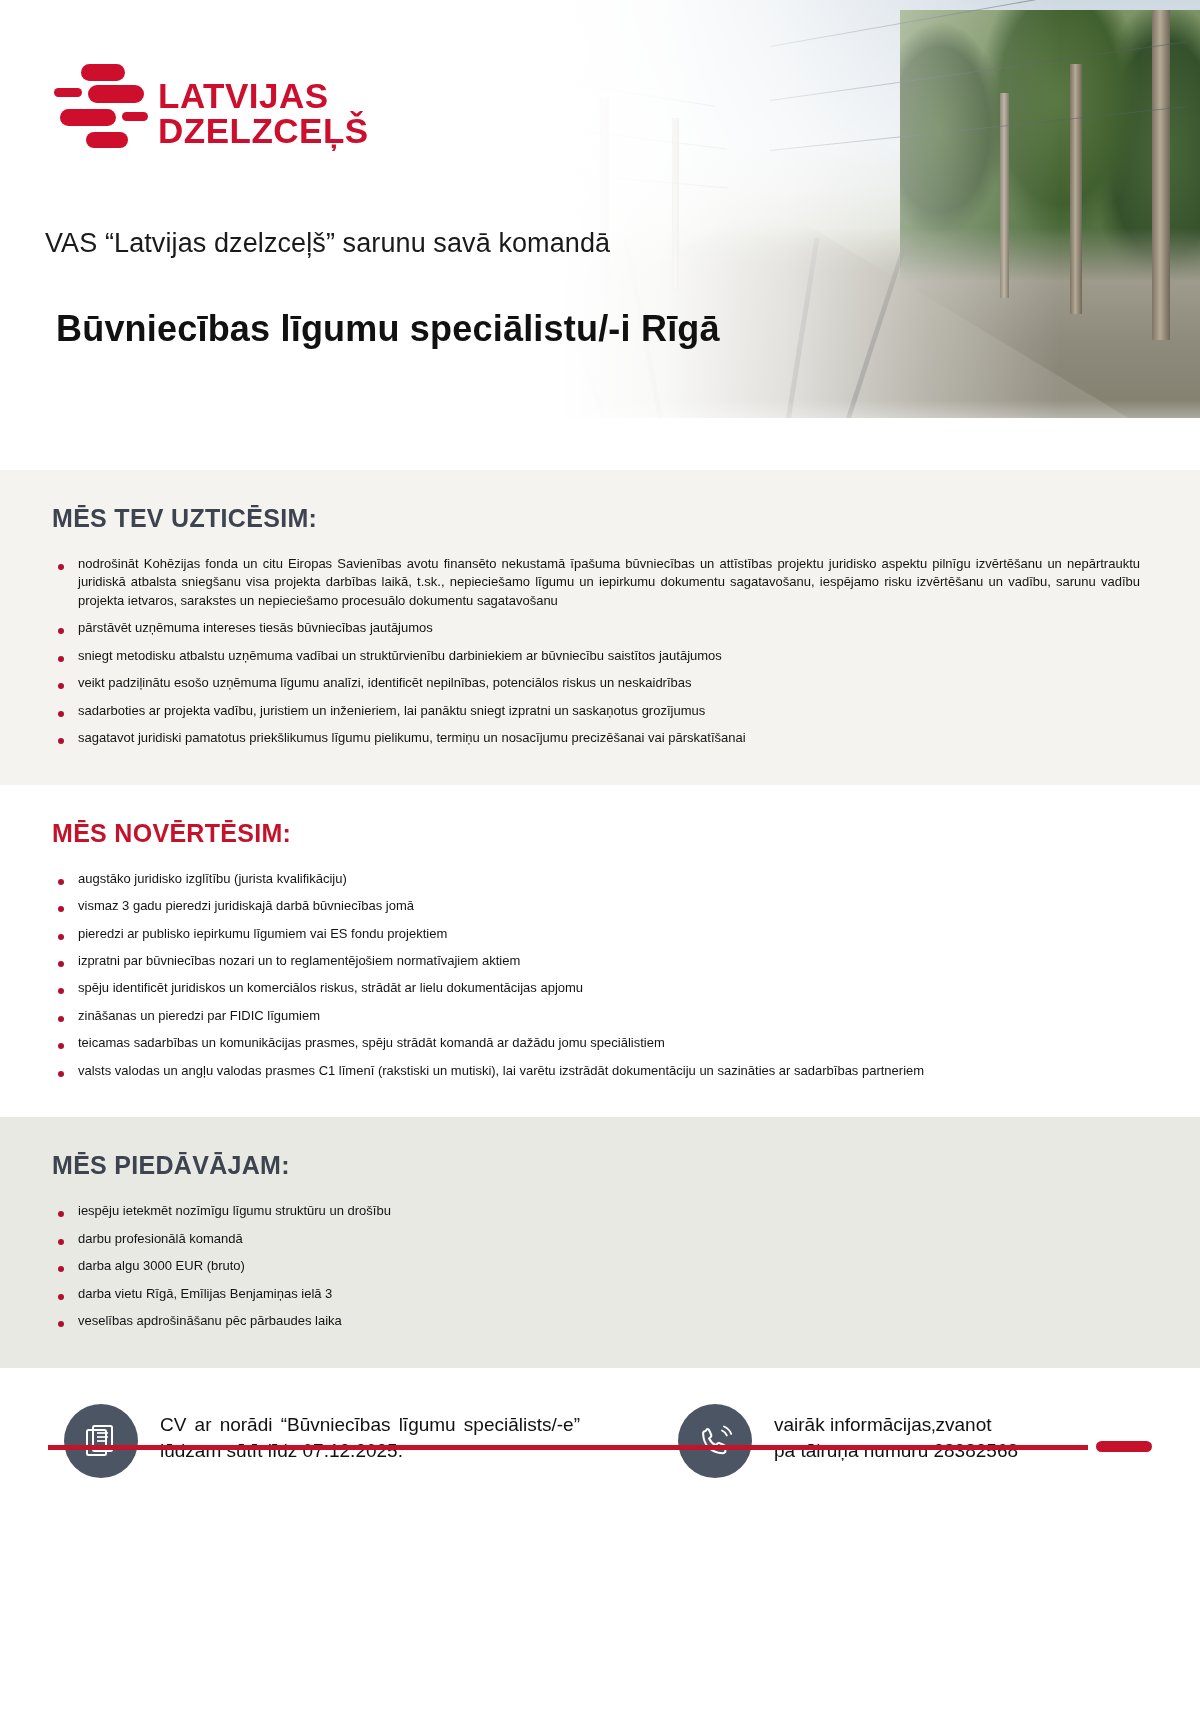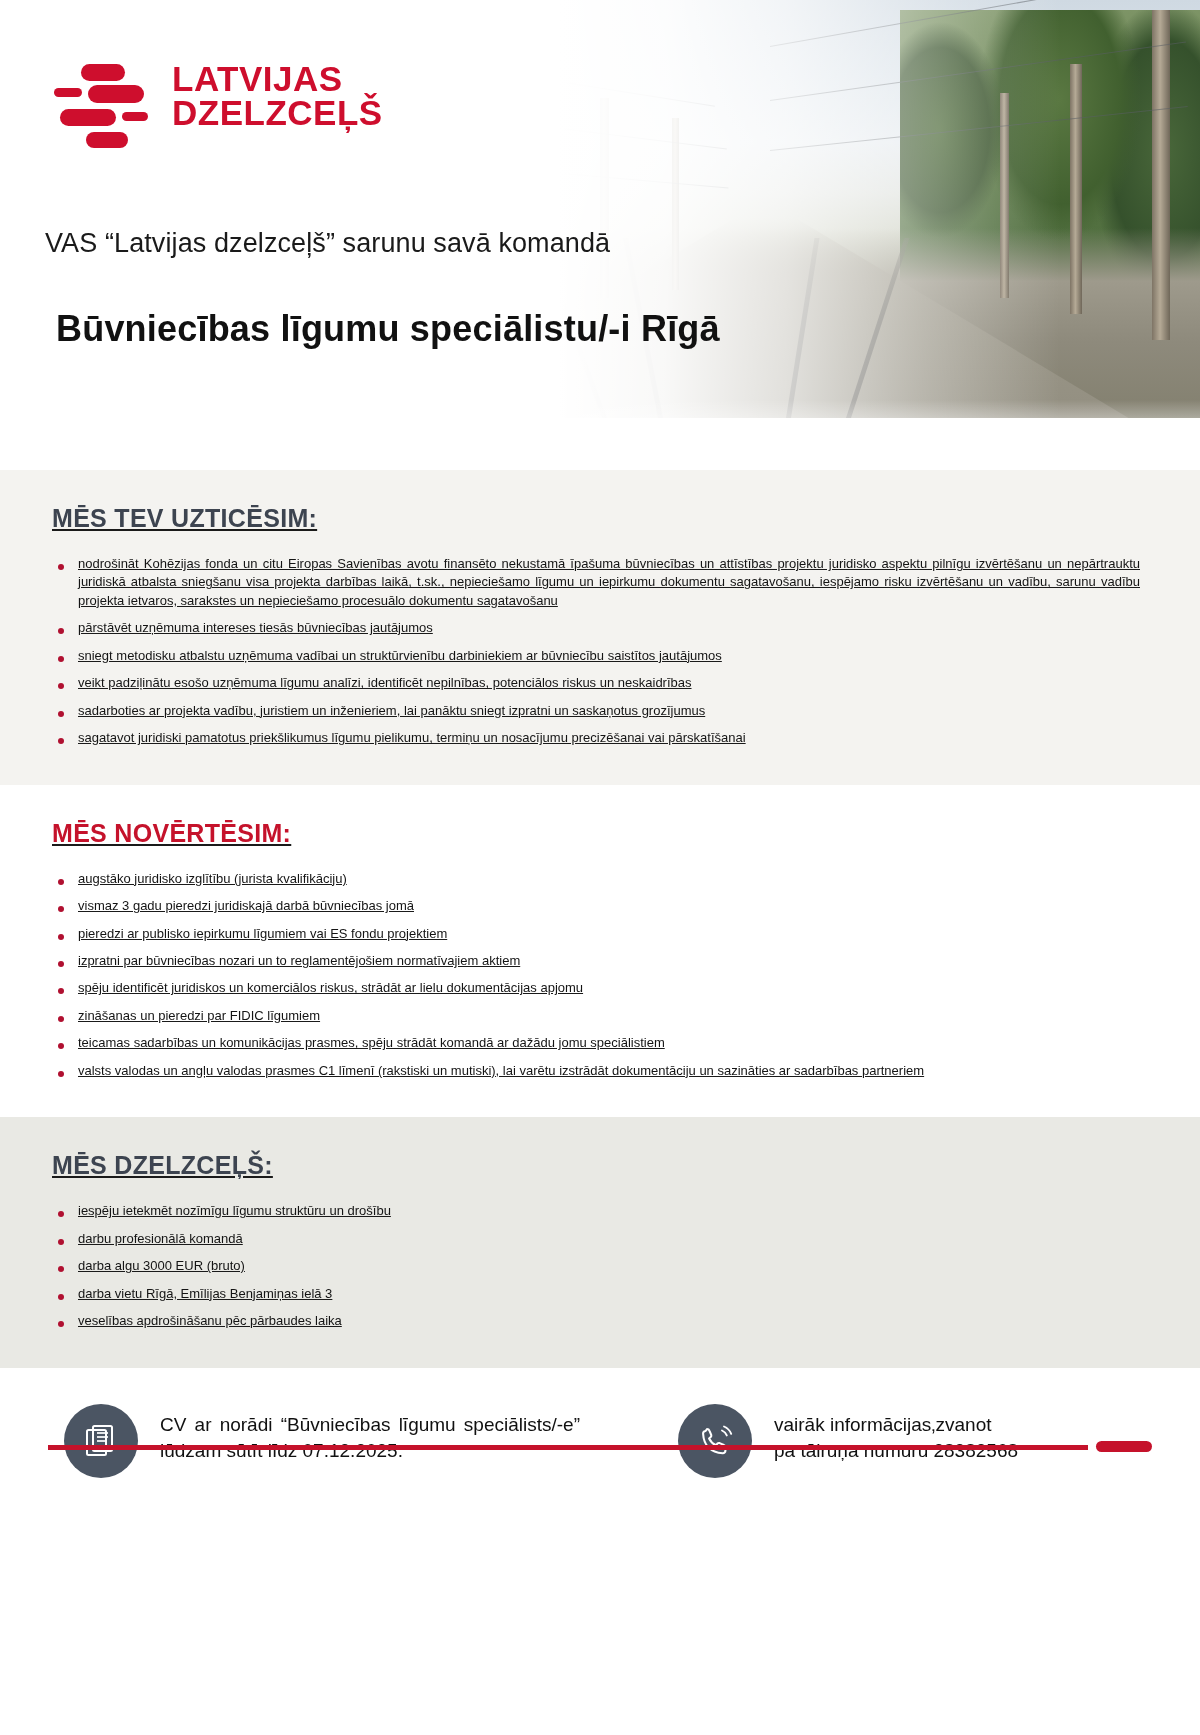--- a/index.html
+++ b/index.html
@@ -93,42 +93,42 @@
       rgba(255,255,255,.34) 82%, rgba(255,255,255,0) 100%);
     pointer-events: none;
   }
   .hero-fade-bottom {
     position: absolute; left: 0; bottom: 0; width: 1200px; height: 70px;
     background: linear-gradient(to bottom, rgba(255,255,255,0) 0%, rgba(255,255,255,1) 78%);
     pointer-events: none;
   }
 
   
-  .logo { position: absolute; left: 50px; top: 62px; display: flex; align-items: flex-start; gap: 24px; z-index: 5; }
+  .logo { position: absolute; left: 50px; top: 62px; display: flex; align-items: flex-end; gap: 10px; z-index: 5; }
   .logo-mark { position: relative; width: 98px; height: 86px; }
   .logo-mark span { position: absolute; background: #CE0E2D; border-radius: 9px; display: block; }
   .lb1 { left: 31px; top: 2px;  width: 44px; height: 17px; }
   .lb2 { left: 4px;  top: 26px; width: 28px; height: 9px;  border-radius: 5px; }
   .lb3 { left: 38px; top: 23px; width: 56px; height: 18px; }
   .lb4 { left: 10px; top: 47px; width: 56px; height: 17px; }
   .lb5 { left: 72px; top: 50px; width: 26px; height: 9px;  border-radius: 5px; }
   .lb6 { left: 36px; top: 70px; width: 42px; height: 16px; }
   .logo-text { color: #CE0E2D; font-weight: bold; font-size: 35px; line-height: 0.98; letter-spacing: 0.5px; font-family: "Liberation Sans", sans-serif; }
 
   .hero-kicker {
     position: absolute; left: 45px; top: 228px; z-index: 5;
     font-size: 27px; color: #1a1a1a; letter-spacing: 0.1px;
   }
   .hero-title {
     position: absolute; left: 56px; top: 308px; z-index: 5;
     font-size: 36px; font-weight: bold; color: #111; letter-spacing: 0.2px;
   }
 
   
-  .band { width: 1200px; padding: 34px 48px 30px 48px; text-decoration: underline; }
+  .band { width: 1200px; padding: 34px 48px 30px 48px; }
   .band-grey { background: #f4f3f0; }
   .band-white { background: #ffffff; }
   .band-grey2 { background: #e9e9e4; }
 
   h2.sec-title { font-size: 25px; font-weight: bold; letter-spacing: 0.3px; margin: 0 0 22px 4px; }
   h2.dark { color: #3d4450; }
   h2.red  { color: #C5122B; }
 
   ul.items { list-style: none; margin: 0; padding: 0; }
   ul.items li {
@@ -251,21 +251,21 @@
     <li>pieredzi ar publisko iepirkumu līgumiem vai ES fondu projektiem</li>
     <li>izpratni par būvniecības nozari un to reglamentējošiem normatīvajiem aktiem</li>
     <li>spēju identificēt juridiskos un komerciālos riskus, strādāt ar lielu dokumentācijas apjomu</li>
     <li>zināšanas un pieredzi par FIDIC līgumiem</li>
     <li>teicamas sadarbības un komunikācijas prasmes, spēju strādāt komandā ar dažādu jomu speciālistiem</li>
     <li class="justify">valsts valodas un angļu valodas prasmes C1 līmenī (rakstiski un mutiski), lai varētu izstrādāt dokumentāciju un sazināties ar sadarbības partneriem</li>
   </ul>
 </section>
 
 <section class="band band-grey2">
-  <h2 class="sec-title dark" style="color: rgb(61, 68, 80);">MĒS DZELZCEĻŠ:</h2>
+  <h2 class="sec-title dark" style="color: rgb(61, 68, 80);">MĒS PIEDĀVĀJAM:</h2>
   <ul class="items">
     <li>iespēju ietekmēt nozīmīgu līgumu struktūru un drošību</li>
     <li>darbu profesionālā komandā</li>
     <li>darba algu 3000 EUR (bruto)</li>
     <li>darba vietu Rīgā, Emīlijas Benjamiņas ielā 3</li>
     <li>veselības apdrošināšanu pēc pārbaudes laika</li>
   </ul>
 </section>
 
 <div class="footer">

